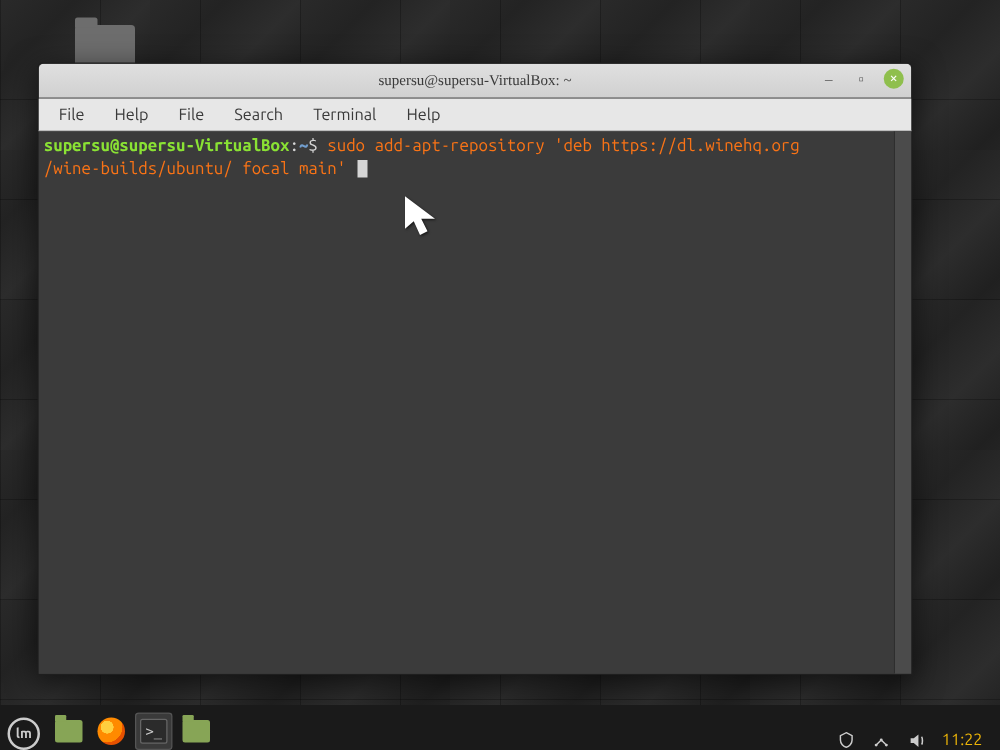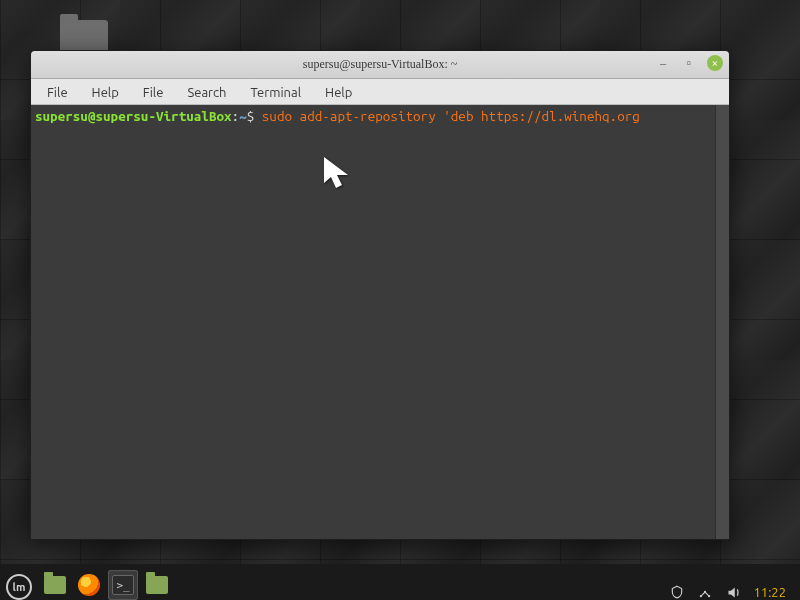--- a/index.html
+++ b/index.html
@@ -225,20 +225,21 @@
   <div class="menubar">
     <span>File</span>
     <span>Help</span>
     <span>File</span>
     <span>Search</span>
     <span>Terminal</span>
     <span>Help</span>
   </div>
   <div class="terminal-body">
     <div class="term-line"><span class="prompt-user">supersu@supersu-VirtualBox</span><span class="prompt-colon">:</span><span class="prompt-path">~</span><span class="prompt-dollar">$</span><span class="cmd"> sudo add-apt-repository 'deb https://dl.winehq.org</span></div>
+    <div class="term-line"><span class="cmd">/wine-builds/ubuntu/ focal main' </span><span class="cursor-block"></span></div>
     <div class="scrollbar"></div>
   </div>
 </div>
 
 <svg class="mouse-cursor" width="34" height="40" viewBox="0 0 34 40">
   <polygon points="2,2 2,28 9,22 14,33 20,30 15,20 26,20" fill="#ffffff"></polygon>
 </svg>
 
 <div class="taskbar">
   <div class="mint-logo">lm</div>

